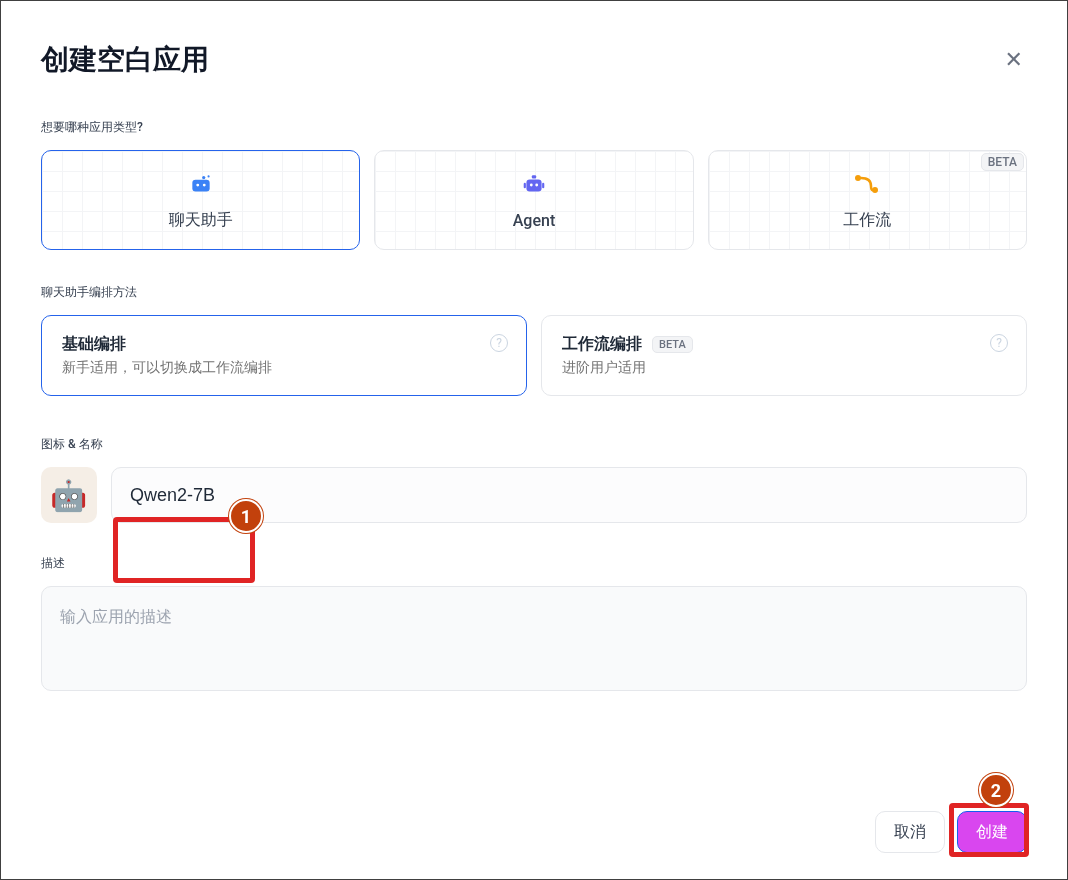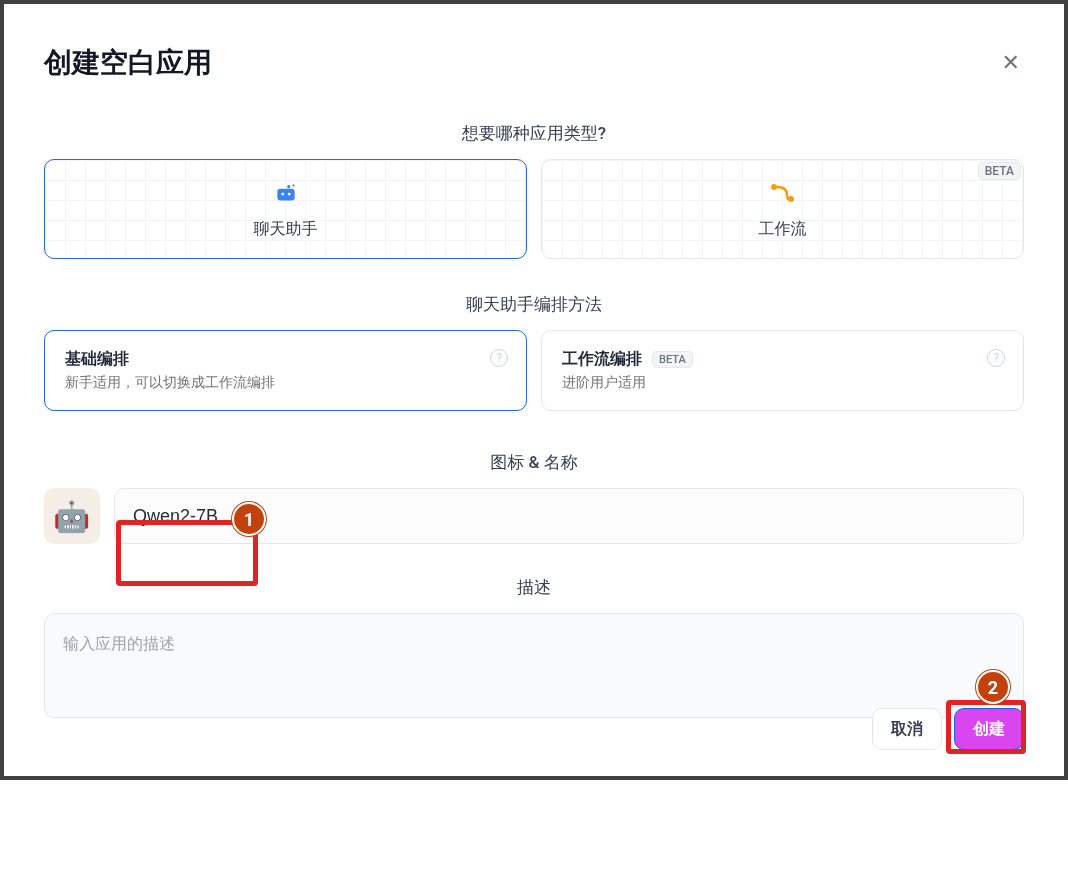--- a/index.html
+++ b/index.html
@@ -1,21 +1,21 @@
 <!DOCTYPE html>
 <html><head>
 <meta charset="utf-8">
 <style>
   * { box-sizing: border-box; margin: 0; padding: 0; }
   html, body { width: 1068px; height: 880px; font-family: -apple-system, BlinkMacSystemFont, "Segoe UI", Roboto, "PingFang SC", "Microsoft YaHei", sans-serif; background: #fff; color: #1f2937; }
-  .modal { width: 1068px; height: 780px; position: relative; padding: 40px 40px 30px 40px; border: 4px solid #404040; }
+  .modal { width: 1068px; height: 880px; position: relative; padding: 40px 40px 30px 40px; border: 1px solid #404040; }
   .header { display: flex; justify-content: space-between; align-items: center; margin-bottom: 40px; }
   .title { font-size: 28px; font-weight: 700; color: #111827; }
   .close-btn { font-size: 22px; color: #6b7280; cursor: pointer; background: none; border: none; padding: 4px; }
-  .section-label { font-size: 17px; color: #374151; font-weight: 500; margin-bottom: 14px; text-align: center; }
+  .section-label { font-size: 12px; color: #374151; font-weight: 500; margin-bottom: 14px; }
   .card-row { display: flex; gap: 14px; margin-bottom: 34px; }
   .type-card { flex: 1; height: 100px; border: 1px solid #e5e7eb; border-radius: 10px; display: flex; flex-direction: column; align-items: center; justify-content: center; gap: 12px; position: relative; cursor: pointer;
     background-image: linear-gradient(#f3f4f6 1px, transparent 1px), linear-gradient(90deg, #f3f4f6 1px, transparent 1px);
     background-size: 20px 20px; background-color: #fff; }
   .type-card.selected { border: 1.5px solid #2563eb; }
   .type-card .label { font-size: 16px; color: #374151; font-weight: 500; }
   .beta-badge { position: absolute; top: 2px; right: 2px; font-size: 12px; color: #6b7280; background: #f3f4f6; border: 1px solid #e5e7eb; padding: 1px 6px; border-radius: 5px; font-weight: 500; }
   .icon-slot { width: 28px; height: 28px; display: flex; align-items: center; justify-content: center; }
   .method-row { display: flex; gap: 14px; margin-bottom: 40px; }
   .method-card { flex: 1; border: 1px solid #e5e7eb; border-radius: 10px; padding: 18px 20px; background: #fff; cursor: pointer; position: relative; }
@@ -24,21 +24,21 @@
   .method-title { font-size: 16px; font-weight: 600; color: #1f2937; }
   .method-desc { font-size: 14px; color: #737373; }
   .method-beta { font-size: 11px; color: #6b7280; background: #f3f4f6; border: 1px solid #e5e7eb; padding: 1px 6px; border-radius: 5px; font-weight: 500; }
   .help-icon { position: absolute; top: 18px; right: 18px; width: 18px; height: 18px; border: 1.5px solid #cbd5e1; border-radius: 50%; color: #cbd5e1; font-size: 12px; display: flex; align-items: center; justify-content: center; }
   .name-row { display: flex; gap: 14px; align-items: center; margin-bottom: 32px; position: relative; }
   .avatar-box { width: 56px; height: 56px; border-radius: 10px; background: #f5eee6; display: flex; align-items: center; justify-content: center; font-size: 30px; cursor: pointer; flex-shrink: 0; }
   .name-input { flex: 1; height: 56px; border: 1px solid #e5e7eb; border-radius: 10px; padding: 0 18px; font-size: 18px; color: #1f2937; background: #fcfcfd; }
   .desc-area { width: 100%; height: 105px; border: 1px solid #e5e7eb; border-radius: 10px; padding: 20px 18px; font-size: 16px; color: #1f2937; background: #f9fafb; resize: none; font-family: inherit; }
   .desc-area::placeholder { color: #9ca3af; }
   .footer { position: absolute; bottom: 26px; right: 40px; display: flex; gap: 12px; align-items: center; }
-  .btn { height: 42px; padding: 0 18px; border-radius: 10px; font-size: 16px; font-weight: 700; cursor: pointer; display: inline-flex; align-items: center; justify-content: center; }
+  .btn { height: 42px; padding: 0 18px; border-radius: 10px; font-size: 16px; font-weight: 400; cursor: pointer; display: inline-flex; align-items: center; justify-content: center; }
   .btn-cancel { background: #fff; border: 1px solid #e5e7eb; color: #374151; }
   .btn-create { background: #d946ef; border: 1px solid #155eef; color: #fff; min-width: 68px; }
   
   .ann-box { position: absolute; border: 5px solid #e02424; border-radius: 4px; pointer-events: none; z-index: 5; }
   .ann-circle { position: absolute; width: 34px; height: 34px; background: #c2410c; color: #fff; border-radius: 50%; display: flex; align-items: center; justify-content: center; font-size: 18px; font-weight: 700; z-index: 6; pointer-events: none; border: 2px solid #fff; box-shadow: 0 0 0 1px #c2410c; }
   .ann1-box { left: 112px; top: 516px; width: 142px; height: 66px; }
   .ann1-circle { left: 228px; top: 498px; }
   .ann2-box { right: 38px; bottom: 22px; width: 80px; height: 54px; }
   .ann2-circle { right: 54px; bottom: 72px; }
 </style>
@@ -65,20 +65,33 @@
             <circle cx="14.5" cy="6" r="1.5" fill="#3b82f6"></circle>
             <circle cx="19" cy="5" r="1" fill="#3b82f6"></circle>
             <circle cx="9" cy="13" r="1.3" fill="#fff"></circle>
             <circle cx="15" cy="13" r="1.3" fill="#fff"></circle>
           </svg>
       </span>
       <span class="label">聊天助手</span>
     </div>
 
 
+    <div class="type-card">
+      <span class="icon-slot">
+        <svg width="26" height="26" viewBox="0 0 24 24">
+            <rect x="5" y="7" width="14" height="11" rx="3" fill="#6366f1"></rect>
+            <rect x="10" y="3" width="4" height="3" rx="1" fill="#6366f1"></rect>
+            <circle cx="9.5" cy="12" r="1.3" fill="#fff"></circle>
+            <circle cx="14.5" cy="12" r="1.3" fill="#fff"></circle>
+            <rect x="2.5" y="10" width="2" height="5" rx="1" fill="#6366f1"></rect>
+            <rect x="19.5" y="10" width="2" height="5" rx="1" fill="#6366f1"></rect>
+          </svg>
+      </span>
+      <span class="label">Agent</span>
+    </div>
 
     <div class="type-card">
       <span class="beta-badge">BETA</span>
       <span class="icon-slot">
         <svg width="28" height="24" viewBox="0 0 28 24">
             <circle cx="5" cy="6" r="3" fill="#f59e0b"></circle>
             <circle cx="22" cy="18" r="3" fill="#f59e0b"></circle>
             <path d="M8 6 Q18 6 18 14 Q18 18 19.5 18" stroke="#f59e0b" stroke-width="2.5" fill="none" stroke-linecap="round"></path>
           </svg>
       </span>

